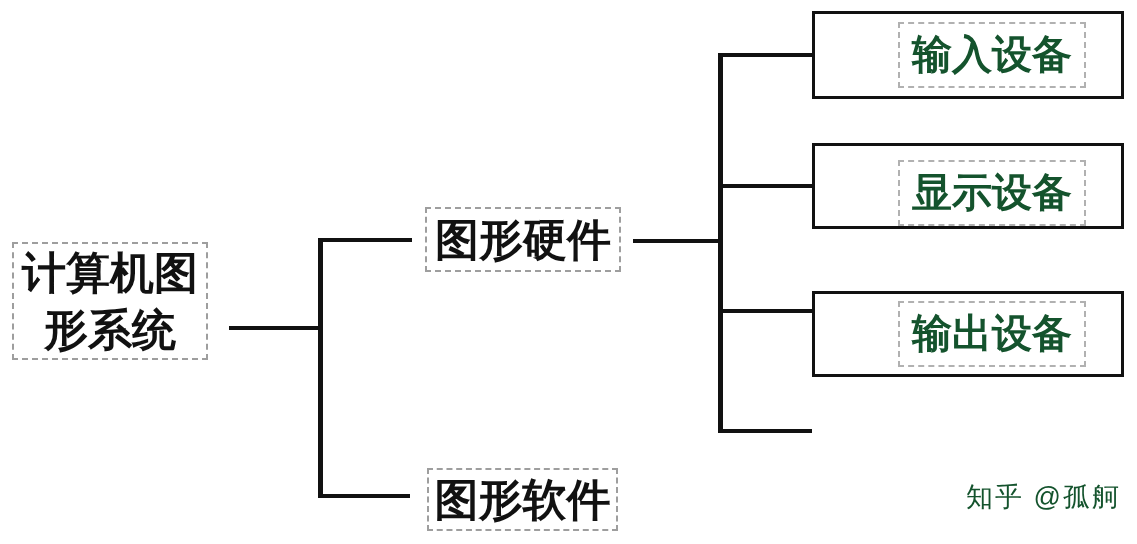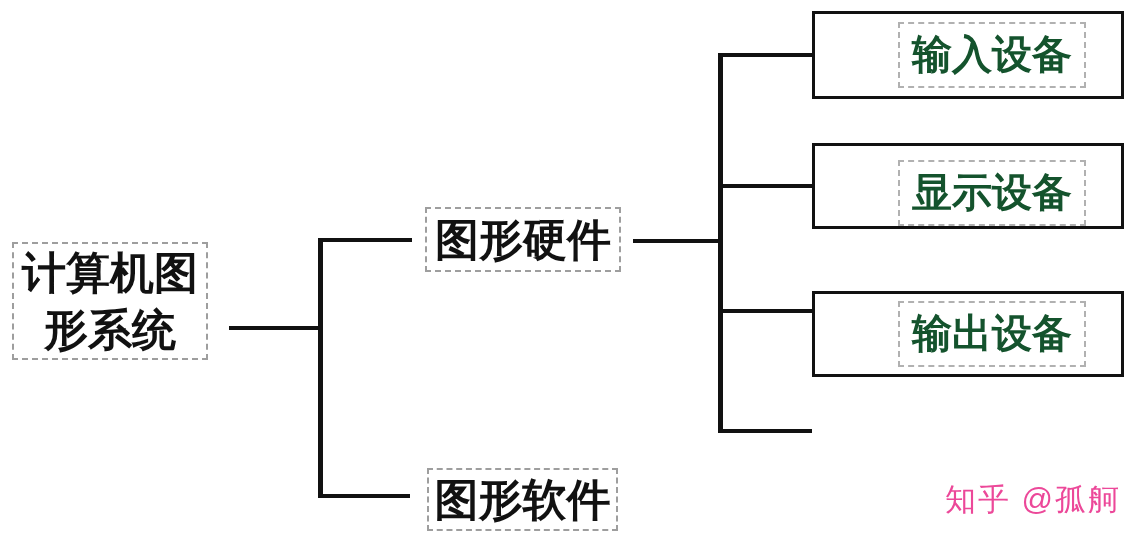--- a/index.html
+++ b/index.html
@@ -69,23 +69,23 @@
     font-size: 40px;
     font-weight: bold;
     color: #14532d;
     white-space: nowrap;
     line-height: 1.25;
   }
   .watermark {
     position: absolute;
     right: 16px;
     top: 479px;
-    font-size: 31px;
+    font-size: 27px;
     letter-spacing: 2px;
-    color: #ec4899;
+    color: #14532d;
     font-weight: normal;
     white-space: nowrap;
   }
 </style>
 </head>
 <body>
 
 <div class="canvas">
 
   <div class="h-line" style="left:229px; top:326px; width:93px;"></div>

